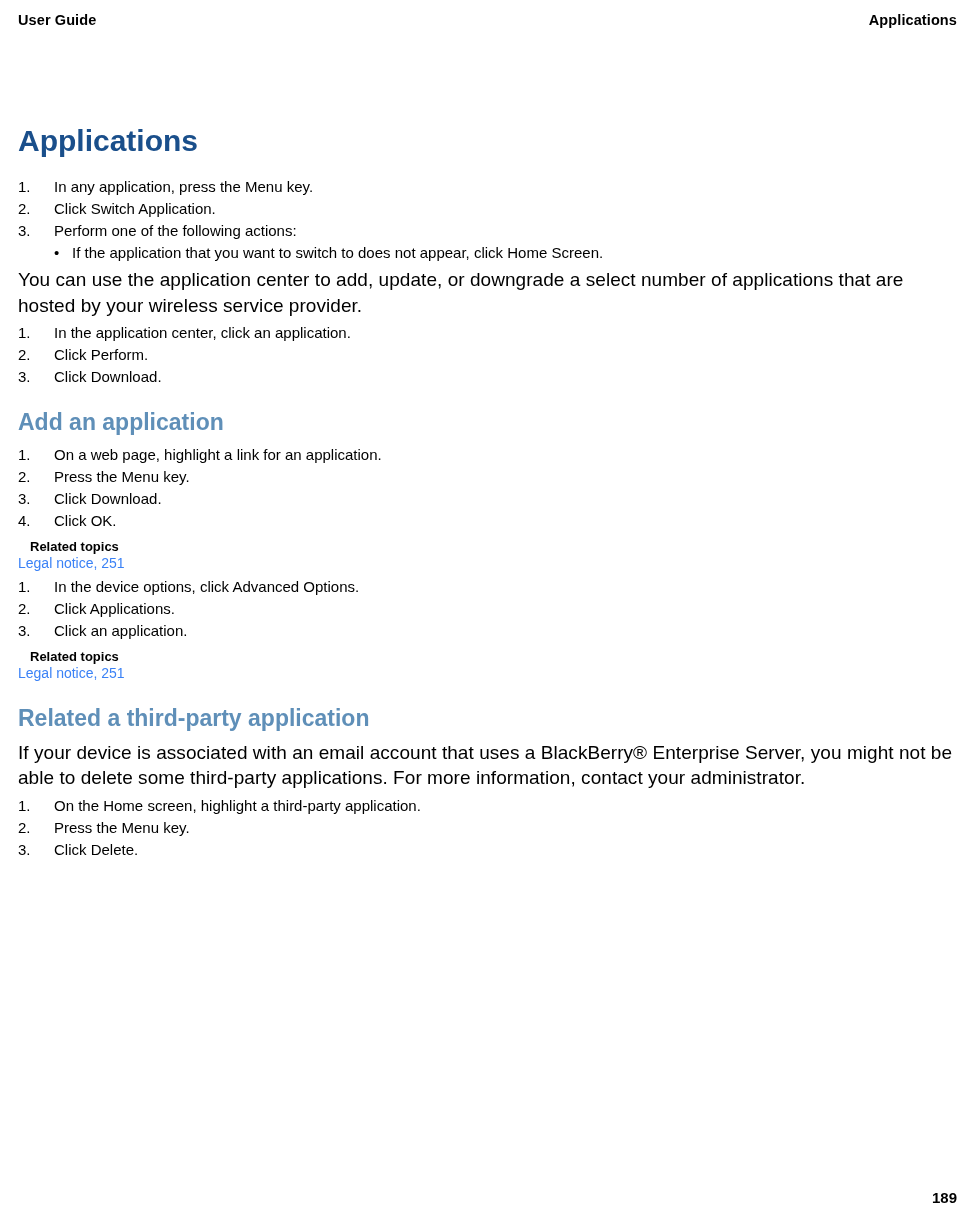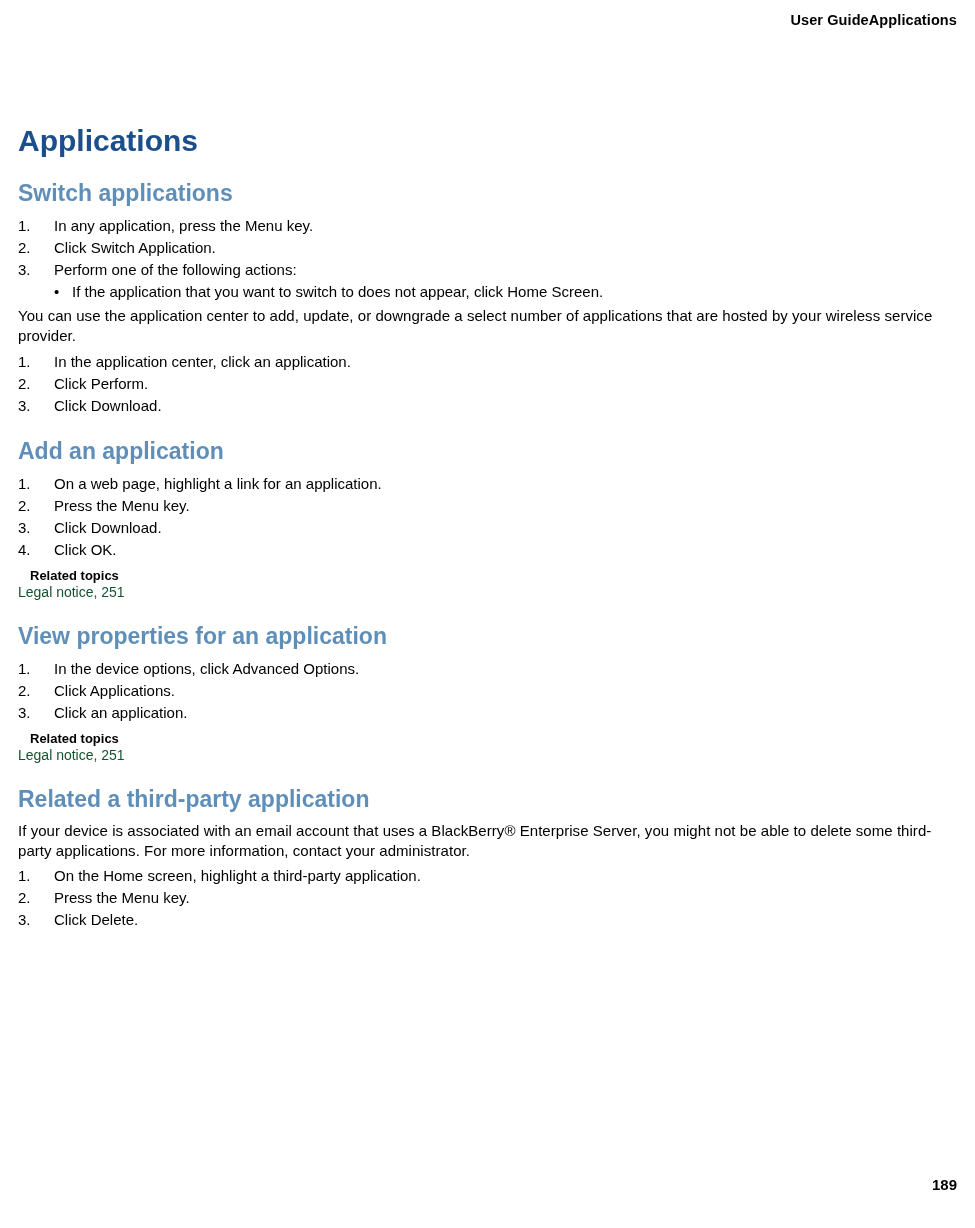--- a/index.html
+++ b/index.html
@@ -15,21 +15,21 @@
     }
     .page {
       box-sizing: border-box;
       width: 975px;
       height: 1228px;
       padding: 12px 18px 0 18px;
       position: relative;
     }
     .header-row {
       display: flex;
-      justify-content: flex-end;
+      justify-content: space-between;
       font-size: 14.5px;
       font-weight: 600;
       color: #000;
       margin-bottom: 96px;
       letter-spacing: 0.1px;
     }
     h1.main-title {
       color: #1a4f8b;
       font-weight: 700;
       font-size: 30px;
@@ -37,21 +37,21 @@
       letter-spacing: 0px;
     }
     h2.section-title {
       color: #5f8fb8;
       font-weight: 700;
       font-size: 23px;
       margin: 22px 0 8px 0;
       letter-spacing: 0px;
     }
     p.body-text {
-      font-size: 15px;
+      font-size: 19px;
       margin: 4px 0 4px 0;
       line-height: 1.35;
       letter-spacing: 0.05px;
     }
     ol.steps {
       list-style: none;
       margin: 2px 0 0 0;
       padding: 0;
       counter-reset: step;
     }
@@ -89,45 +89,44 @@
       left: 36px;
       top: 0;
     }
     .bold { font-weight: 400; }
     .related-heading {
       font-size: 13px;
       font-weight: 700;
       margin: 8px 0 0 12px;
     }
     .related-link {
-      color: #14532d;
+      color: #3b82f6;
       font-size: 14px;
       margin: 0 0 4px 0;
       line-height: 1.3;
     }
     .page-number {
       position: absolute;
-      bottom: 35px;
+      bottom: 22px;
       right: 18px;
       font-size: 15px;
       font-weight: 600;
     }
   </style>
 </head>
 <body>
 
 <div class="page">
   <div class="header-row">
     <span>User Guide</span>
     <span>Applications</span>
   </div>
 
   <h1 class="main-title">Applications</h1>
 
-  <h2 class="section-title">Switch applications</h2>
   <ol class="steps">
     <li>
       <span>In any application, press the </span><span class="bold">Menu</span><span> key.</span>
     </li>
     <li>
       <span>Click </span><span class="bold">Switch Application</span><span>.</span>
     </li>
     <li>
       <span>Perform one of the following actions:</span>
     </li>
@@ -162,21 +161,20 @@
     <li>
       <span>Click </span><span class="bold">Download</span><span>.</span>
     </li>
     <li>
       <span>Click </span><span class="bold">OK</span><span>.</span>
     </li>
   </ol>
   <div class="related-heading">Related topics</div>
   <div class="related-link">Legal notice, 251</div>
 
-  <h2 class="section-title">View properties for an application</h2>
   <ol class="steps">
     <li>
       <span>In the device options, click </span><span class="bold">Advanced Options</span><span>.</span>
     </li>
     <li>
       <span>Click </span><span class="bold">Applications</span><span>.</span>
     </li>
     <li>
       <span>Click an application.</span>
     </li>

